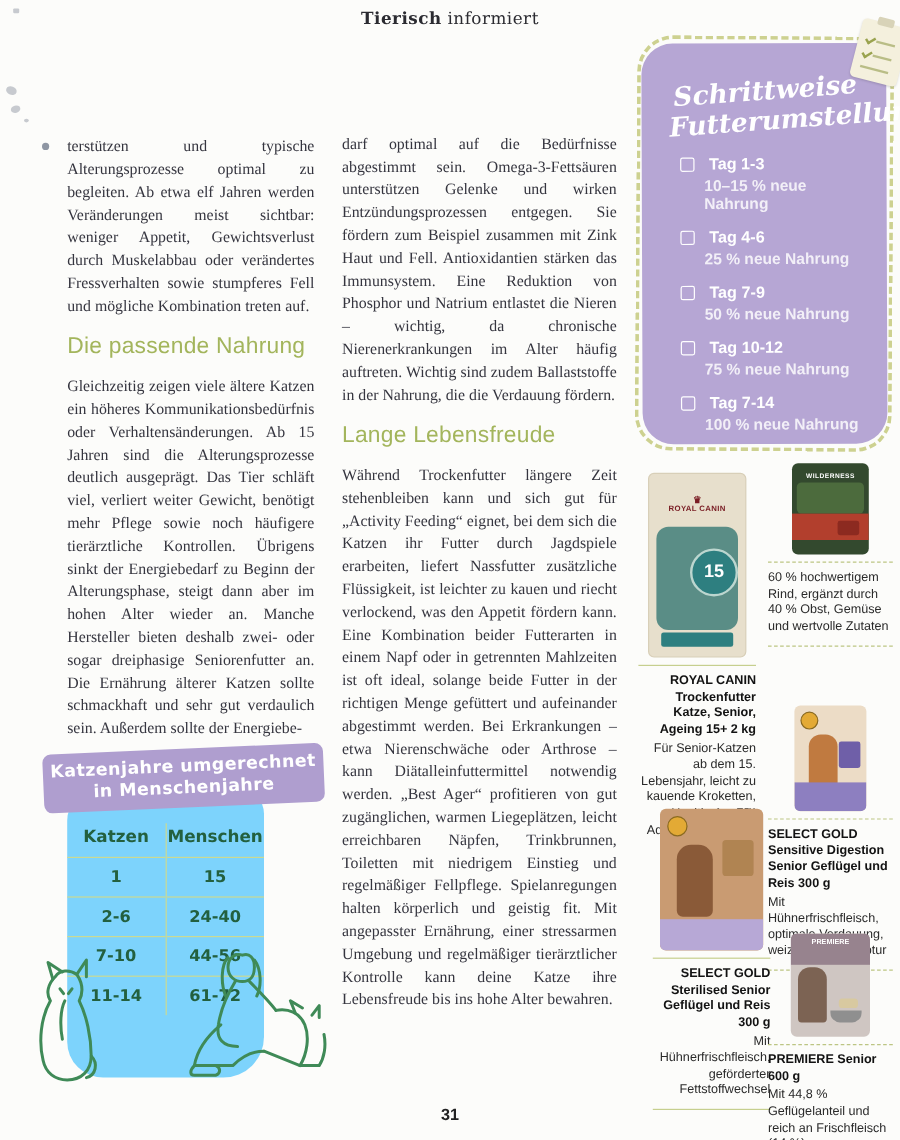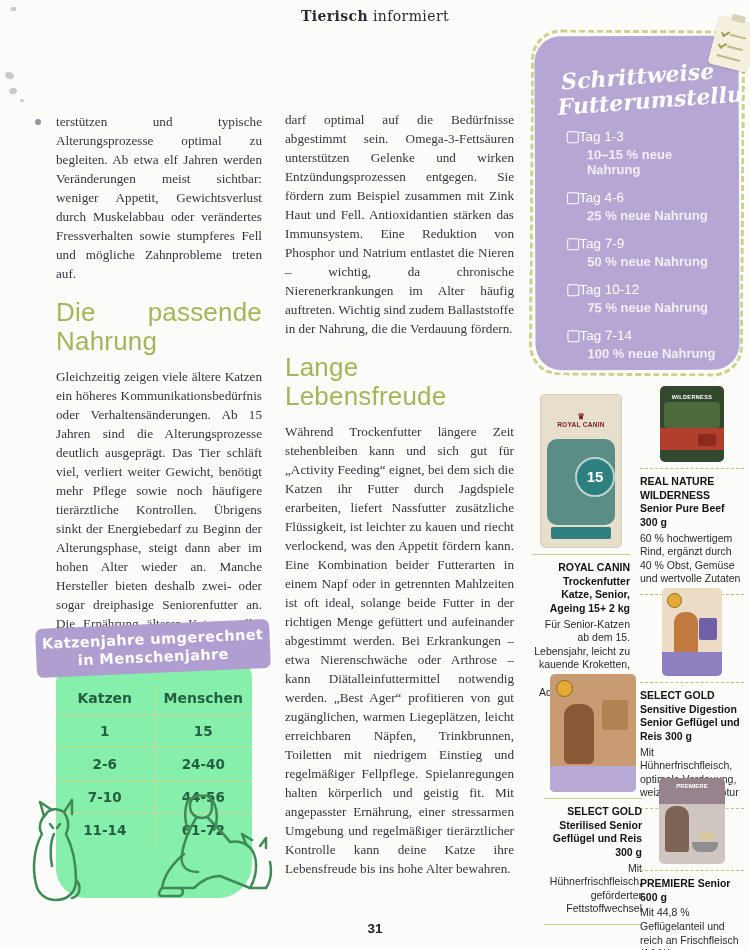--- a/index.html
+++ b/index.html
@@ -23,34 +23,34 @@
   .col{position:absolute; text-align:justify; hyphens:auto; -webkit-hyphens:auto;
     font-size:13.2px; line-height:19px; color:#35353f;}
   .col1{left:56px; top:112px; width:206px;}
   .col2{left:285px; top:110px; width:229px;}
   .col p{margin:0 0 0 0;}
   .bullet{position:absolute; left:-21px; top:7px; width:6px; height:6px; border-radius:50%;
     background:#8e96a3;}
   .p-rel{position:relative;}
   h2.sect{
     font-family:"Liberation Sans", sans-serif; font-weight:400;
-    color:#a3b55c; font-size:26px; margin:15px 0 12px 0; line-height:1.1; letter-spacing:.2px;
+    color:#a3b55c; font-size:19px; margin:15px 0 12px 0; line-height:1.1; letter-spacing:.2px;
   }
   
   .ages{position:absolute; left:30px; top:624px; width:242px; height:300px;}
   .ages-banner{
     position:absolute; left:6px; top:0; width:226px; z-index:3;
     background:#af9ecf; border-radius:7px; transform:rotate(-2.5deg);
     color:#ffffff; font-family:"DejaVu Sans", sans-serif; font-weight:700;
     font-size:14.5px; text-align:center; line-height:1.25; padding:6px 4px 7px;
     letter-spacing:.4px;
   }
   .ages-panel{
-    position:absolute; left:26px; top:34px; width:196px; height:212px; z-index:1;
-    background:#86efac; border-radius:26px 20px 34px 30px;
+    position:absolute; left:26px; top:34px; width:164px; height:212px; z-index:1;
+    background:#7dd3fc; border-radius:26px 20px 34px 30px;
     padding-top:28px;
   }
   table.ages-table{width:100%; border-collapse:collapse;
     font-family:"DejaVu Sans", sans-serif; font-weight:700; color:#23603f;}
   .ages-table th{font-size:14px; padding:4px 0 8px; text-align:center;}
   .ages-table td{font-size:13.5px; padding:8px 0; text-align:center;
     border-top:1px solid #cbda92;}
   .ages-table th:first-child,.ages-table td:first-child{border-right:1px solid #cbda92; width:50%;}
   .ages-art{position:absolute; z-index:4;}
   .cat-art{left:-4px; top:172px;}
@@ -61,21 +61,21 @@
   .plan-dash{position:absolute; inset:0; border:3px dashed #cdd190; border-radius:30px;}
   .plan-box{position:absolute; left:5px; top:6px; right:5px; bottom:6px;
     background:#b6a6d4; border-radius:26px; transform:rotate(-.6deg);
     padding:24px 18px 0 22px; box-sizing:border-box;}
   .plan-title{
     color:#fff; text-align:center; font-family:"DejaVu Serif", serif;
     font-style:italic; font-weight:700; font-size:22px; line-height:1.12;
     transform:rotate(-4deg); margin:4px 0 16px;
   }
   .plan-item{margin:0 0 13px 10px; font-family:"Liberation Sans", sans-serif;}
-  .plan-day{display:flex; align-items:center; gap:0; color:#fff; font-weight:400; font-size:13.5px;}
+  .plan-day{display:flex; align-items:center; gap:12px; color:#fff; font-weight:700; font-size:13.5px;}
   .chk{display:inline-block; width:10px; height:10px; border:1.6px solid #fff; border-radius:2px; flex:0 0 auto;}
   .plan-amount{margin:3px 0 0 20px; color:rgba(255,255,255,.82); font-size:13px; font-weight:600;}
   .clipboard{position:absolute; right:-8px; top:-12px; width:40px; height:50px;
     background:#f4f0dd; border-radius:4px; transform:rotate(14deg);
     box-shadow:0 1px 2px rgba(0,0,0,.15); z-index:5;}
   .clipboard:before{content:""; position:absolute; left:12px; top:-4px; width:14px; height:7px;
     background:#d8d3b8; border-radius:2px;}
   .clip-line{position:absolute; left:7px; height:2px; background:#b9bd86; width:22px;}
   .clip-check{position:absolute; left:6px; width:6px; height:3px; border-left:2px solid #9aa34f;
     border-bottom:2px solid #9aa34f; transform:rotate(-45deg);}
@@ -151,21 +151,21 @@
   <div class="header">
     <b>Tierisch</b><span> informiert</span>
   </div>
 
   <span class="speck s1"></span>
   <span class="speck s2"></span>
   <span class="speck s3"></span>
   <span class="speck s4"></span>
 
   <div class="col col1">
-    <p class="p-rel"><span class="bullet"></span><span>terstützen und typische Alterungsprozesse optimal zu begleiten. Ab etwa elf Jahren werden Veränderungen meist sichtbar: weniger Appetit, Gewichtsverlust durch Muskelabbau oder verändertes Fressverhalten sowie stumpferes Fell und mögliche Zahnprobleme treten auf.</span></p>
+    <p class="p-rel"><span class="bullet"></span><span>terstützen und typische Alterungsprozesse optimal zu begleiten. Ab etwa elf Jahren werden Veränderungen meist sichtbar: weniger Appetit, Gewichtsverlust durch Muskelabbau oder verändertes Fressverhalten sowie stumpferes Fell und mögliche Kombination treten auf.</span></p>
     <h2 class="sect">Die passende Nahrung</h2>
     <p>Gleichzeitig zeigen viele ältere Katzen ein höheres Kommunikationsbedürfnis oder Verhaltensänderungen. Ab 15 Jahren sind die Alterungsprozesse deutlich ausgeprägt. Das Tier schläft viel, verliert weiter Gewicht, benötigt mehr Pflege sowie noch häufigere tierärztliche Kontrollen. Übrigens sinkt der Energiebedarf zu Beginn der Alterungsphase, steigt dann aber im hohen Alter wieder an. Manche Hersteller bieten deshalb zwei- oder sogar dreiphasige Seniorenfutter an. Die Ernährung älterer Katzen sollte schmackhaft und sehr gut verdaulich sein. Außerdem sollte der Energiebe-</p>
   </div>
 
   <div class="col col2">
     <p>darf optimal auf die Bedürfnisse abgestimmt sein. Omega-3-Fettsäuren unterstützen Gelenke und wirken Entzündungsprozessen entgegen. Sie fördern zum Beispiel zusammen mit Zink Haut und Fell. Antioxidantien stärken das Immunsystem. Eine Reduktion von Phosphor und Natrium entlastet die Nieren – wichtig, da chronische Nierenerkrankungen im Alter häufig auftreten. Wichtig sind zudem Ballaststoffe in der Nahrung, die die Verdauung fördern.</p>
     <h2 class="sect">Lange Lebensfreude</h2>
     <p>Während Trockenfutter längere Zeit stehenbleiben kann und sich gut für „Activity Feeding“ eignet, bei dem sich die Katzen ihr Futter durch Jagdspiele erarbeiten, liefert Nassfutter zusätzliche Flüssigkeit, ist leichter zu kauen und riecht verlockend, was den Appetit fördern kann. Eine Kombination beider Futterarten in einem Napf oder in getrennten Mahlzeiten ist oft ideal, solange beide Futter in der richtigen Menge gefüttert und aufeinander abgestimmt werden. Bei Erkrankungen – etwa Nierenschwäche oder Arthrose – kann Diätalleinfuttermittel notwendig werden. „Best Ager“ profitieren von gut zugänglichen, warmen Liegeplätzen, leicht erreichbaren Näpfen, Trinkbrunnen, Toiletten mit niedrigem Einstieg und regelmäßiger Fellpflege. Spielanregungen halten körperlich und geistig fit. Mit angepasster Ernährung, einer stressarmen Umgebung und regelmäßiger tierärztlicher Kontrolle kann deine Katze ihre Lebensfreude bis ins hohe Alter bewahren.</p>
   </div>
 
@@ -297,21 +297,20 @@
     </div>
 
     <div class="prod" style="left:108px; top:0; width:104px;">
       <div class="prod-img img-wild">
         <div class="tiny brand">WILDERNESS</div>
         <div class="veg"></div>
         <div class="band"></div>
         <div class="meat"></div>
       </div>
       <hr class="sep">
-      <div class="prod-name">REAL NATURE WILDERNESS Senior Pure Beef 300 g</div>
       <div class="prod-desc">60 % hochwertigem Rind, ergänzt durch 40 % Obst, Gemüse und wertvolle Zutaten</div>
       <hr class="sep" style="margin-top:8px">
     </div>
 
     <div class="prod" style="left:108px; top:202px; width:104px;">
       <div class="prod-img img-sgse">
         <div class="logo"></div>
         <div class="cat"></div>
         <div class="tag"></div>
         <div class="band"></div>

